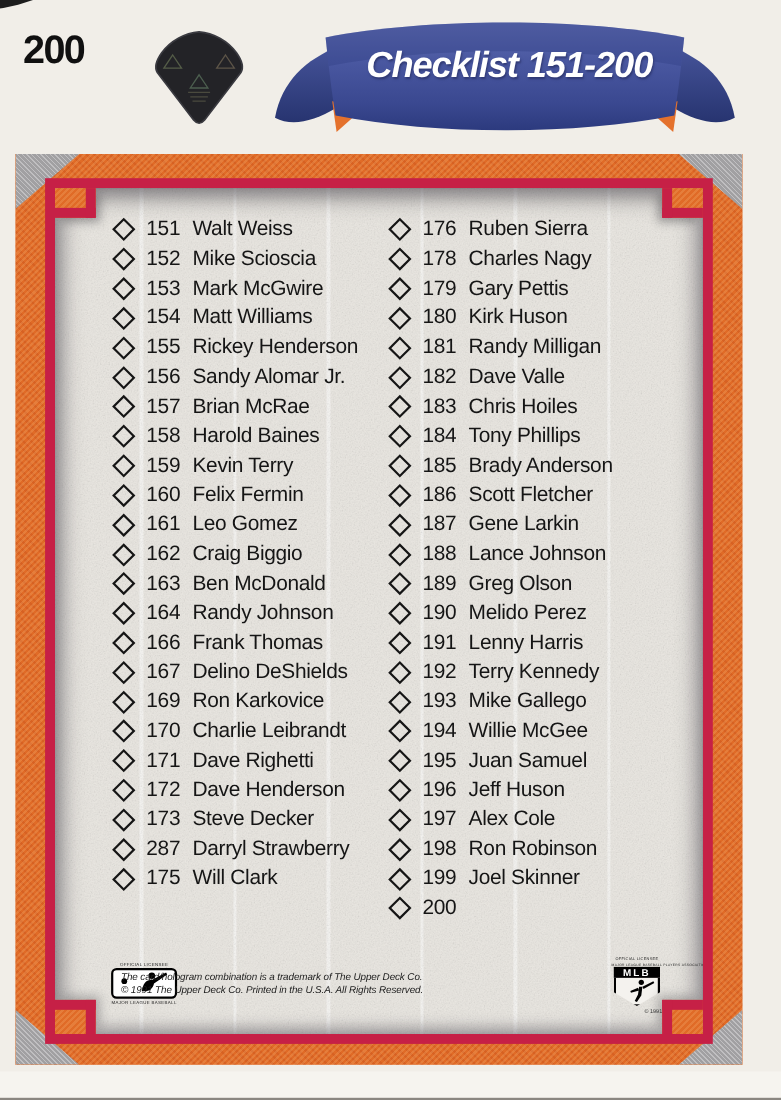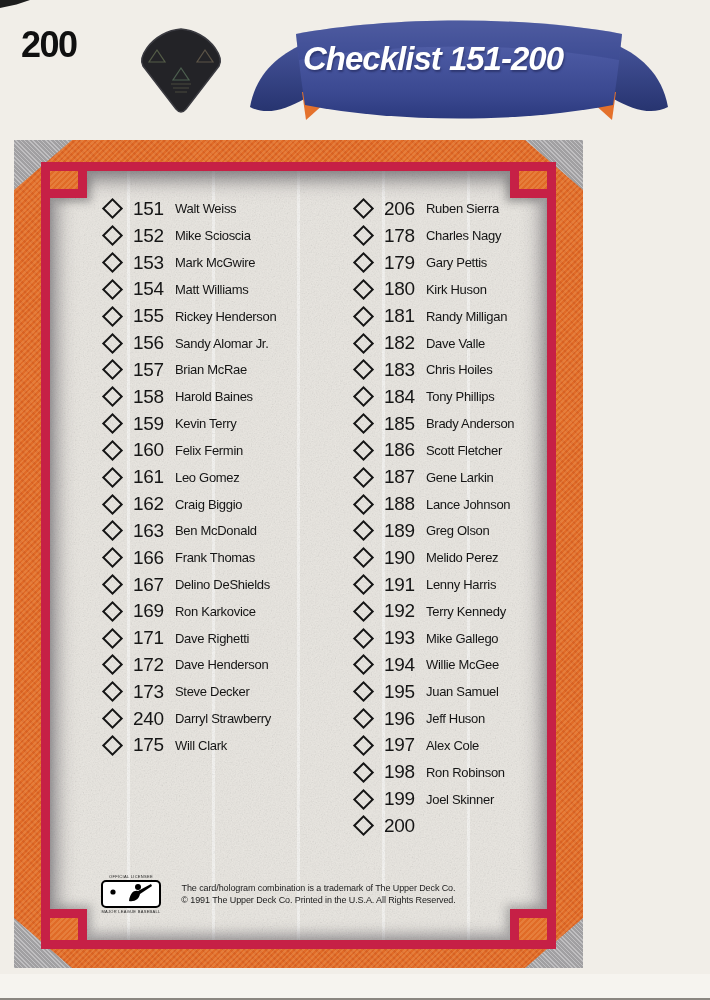--- a/index.html
+++ b/index.html
@@ -13,26 +13,26 @@
   .scan-corner{position:absolute;left:0;top:0;width:30px;height:8px;background:#1d1d1d;
     clip-path:polygon(0 0,100% 0,55% 55%,0 100%);}
   .scan-edge-bottom{position:absolute;left:0;right:0;bottom:0;height:2px;background:#8a8680;}
   .scan-band-bottom{position:absolute;left:0;right:0;bottom:2px;height:24px;background:#f6f4ef;}
 
   
   .card-number{position:absolute;left:21px;top:24px;font-size:36px;font-weight:700;
     color:#101010;letter-spacing:-1.5px;}
   .hologram{position:absolute;left:131px;top:28px;width:100px;height:88px;}
   .ribbon{position:absolute;left:238px;top:10px;width:442px;height:122px;}
-  .banner-title{position:absolute;left:303px;top:40px;width:320px;
+  .banner-title{position:absolute;left:303px;top:40px;width:320px;text-align:center;
     font-size:33px;font-weight:700;font-style:italic;color:#ffffff;letter-spacing:-1px;
     text-shadow:1px 2px 2px rgba(30,35,80,.55);}
 
   
-  .frame{position:absolute;left:14px;top:140px;width:569px;height:828px;
+  .frame{position:absolute;left:14px;top:140px;width:661px;height:828px;
     background:#e06b27;
     background-image:
       repeating-linear-gradient(135deg,rgba(255,210,150,.18) 0 2px,rgba(0,0,0,0) 2px 4px),
       repeating-linear-gradient(45deg,rgba(160,40,10,.14) 0 2px,rgba(0,0,0,0) 2px 5px);
   }
   .gray-tri{position:absolute;width:58px;height:50px;background:#abaaac;
     background-image:repeating-linear-gradient(45deg,rgba(255,255,255,.25) 0 1px,rgba(0,0,0,.06) 1px 3px);}
   .gray-tri.tl{left:0;top:0;clip-path:polygon(0 0,100% 0,0 100%);}
   .gray-tri.tr{right:0;top:0;clip-path:polygon(0 0,100% 0,100% 100%);}
   .gray-tri.bl{left:0;bottom:0;clip-path:polygon(0 0,0 100%,100% 100%);}
@@ -56,25 +56,25 @@
 
   
   .list{position:absolute;left:0;top:24.5px;right:0;z-index:3;}
   .col{position:absolute;top:0;}
   .col.left{left:53px;}
   .col.right{left:304px;}
   .row{height:26.83px;display:flex;align-items:center;}
   .diamond{width:11px;height:11px;border:2px solid #151515;transform:rotate(45deg);
     margin:0 13px 0 2px;flex:none;background:transparent;}
   .num{width:42px;font-size:19px;color:#151515;letter-spacing:-.3px;}
-  .name{font-size:13px;color:#151515;letter-spacing:-.3px;white-space:nowrap;}
+  .name{font-size:19px;color:#151515;letter-spacing:-.3px;white-space:nowrap;}
 
   
-  .legal{position:absolute;left:60px;right:20px;top:712px;z-index:3;text-align:center;
-    font-size:9px;line-height:11.5px;color:#1c1c1c;letter-spacing:-.1px;}
+  .legal{position:absolute;left:60px;right:20px;top:712px;z-index:3;text-align:left;
+    font-size:9px;line-height:11.5px;color:#1c1c1c;letter-spacing:-.1px;font-style:italic;}
   .mlb-block{position:absolute;left:50px;top:703px;width:62px;z-index:3;text-align:center;color:#111;}
   .tiny{font-size:4px;line-height:5px;letter-spacing:.3px;white-space:nowrap;color:#222;}
   .mlb-box{width:56px;height:24px;margin:1px auto;border:2px solid #000;border-radius:5px;
     background:#fff;position:relative;overflow:hidden;}
   .mlbpa-block{position:absolute;left:506px;top:699px;width:46px;z-index:3;text-align:center;}
   .mlbpa-band{width:42px;margin:0 auto;background:#000;color:#fff;font-weight:700;
     font-size:9px;line-height:10px;letter-spacing:2px;}
   .mlbpa-shield{width:42px;height:26px;margin:0 auto;background:#f4f2ee;border-left:2px solid #000;
     border-right:2px solid #000;border-bottom:2px solid #000;box-sizing:border-box;
     clip-path:polygon(0 0,100% 0,100% 52%,50% 100%,0 52%);position:relative;}
@@ -219,20 +219,25 @@
     <span class="num">162</span>
     <span class="name">Craig Biggio</span>
   </div>
 
   <div class="row">
     <span class="diamond"></span>
     <span class="num">163</span>
     <span class="name">Ben McDonald</span>
   </div>
 
+  <div class="row">
+    <span class="diamond"></span>
+    <span class="num">164</span>
+    <span class="name">Randy Johnson</span>
+  </div>
 
 
   <div class="row">
     <span class="diamond"></span>
     <span class="num">166</span>
     <span class="name">Frank Thomas</span>
   </div>
 
   <div class="row">
     <span class="diamond"></span>
@@ -240,20 +245,25 @@
     <span class="name">Delino DeShields</span>
   </div>
 
 
   <div class="row">
     <span class="diamond"></span>
     <span class="num">169</span>
     <span class="name">Ron Karkovice</span>
   </div>
 
+  <div class="row">
+    <span class="diamond"></span>
+    <span class="num">170</span>
+    <span class="name">Charlie Leibrandt</span>
+  </div>
 
   <div class="row">
     <span class="diamond"></span>
     <span class="num">171</span>
     <span class="name">Dave Righetti</span>
   </div>
 
   <div class="row">
     <span class="diamond"></span>
     <span class="num">172</span>
@@ -261,34 +271,34 @@
   </div>
 
   <div class="row">
     <span class="diamond"></span>
     <span class="num">173</span>
     <span class="name">Steve Decker</span>
   </div>
 
   <div class="row">
     <span class="diamond"></span>
-    <span class="num">240</span>
+    <span class="num">287</span>
     <span class="name">Darryl Strawberry</span>
   </div>
 
   <div class="row">
     <span class="diamond"></span>
     <span class="num">175</span>
     <span class="name">Will Clark</span>
   </div>
 </div>
         <div class="col right">
   <div class="row">
     <span class="diamond"></span>
-    <span class="num">206</span>
+    <span class="num">176</span>
     <span class="name">Ruben Sierra</span>
   </div>
 
 
   <div class="row">
     <span class="diamond"></span>
     <span class="num">178</span>
     <span class="name">Charles Nagy</span>
   </div>
 

